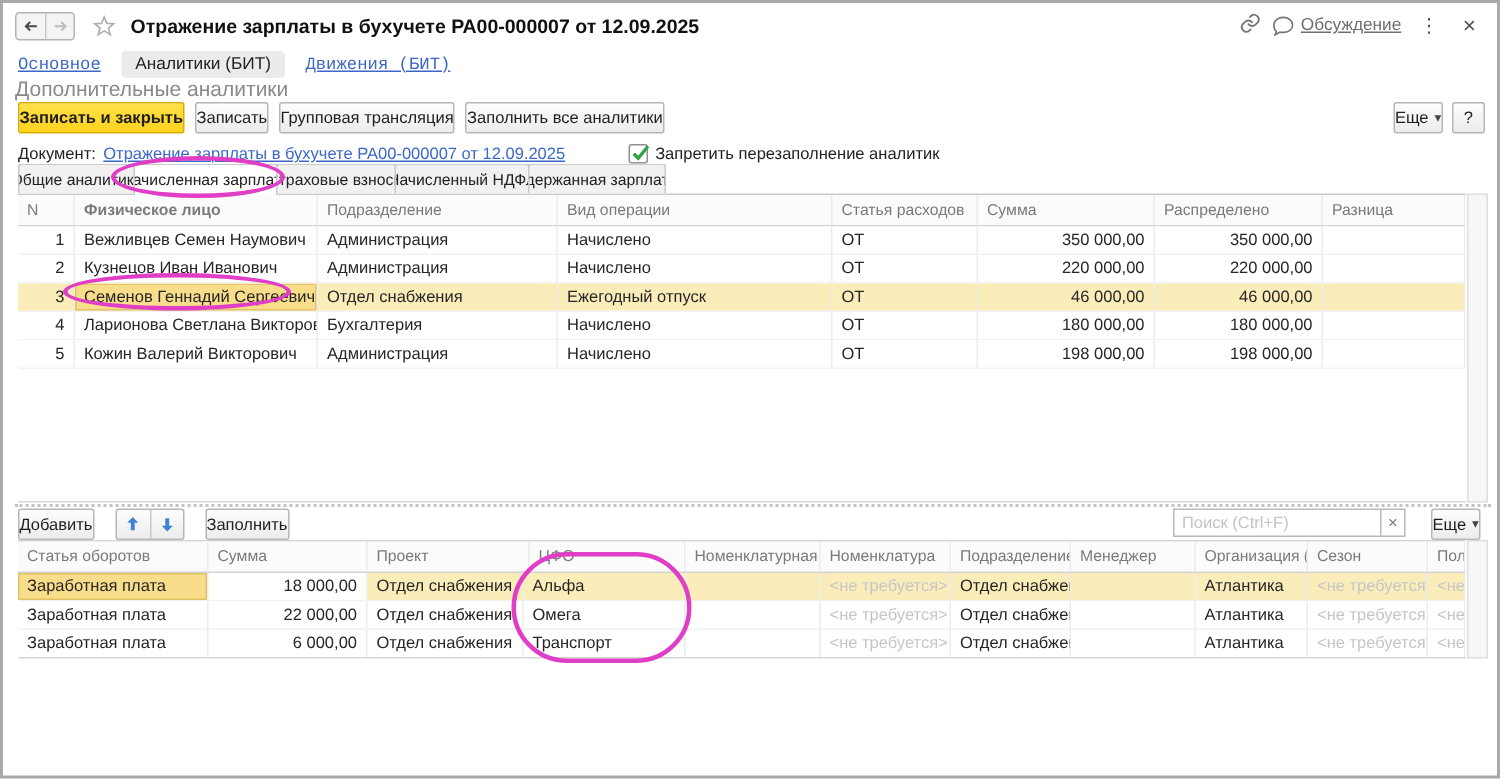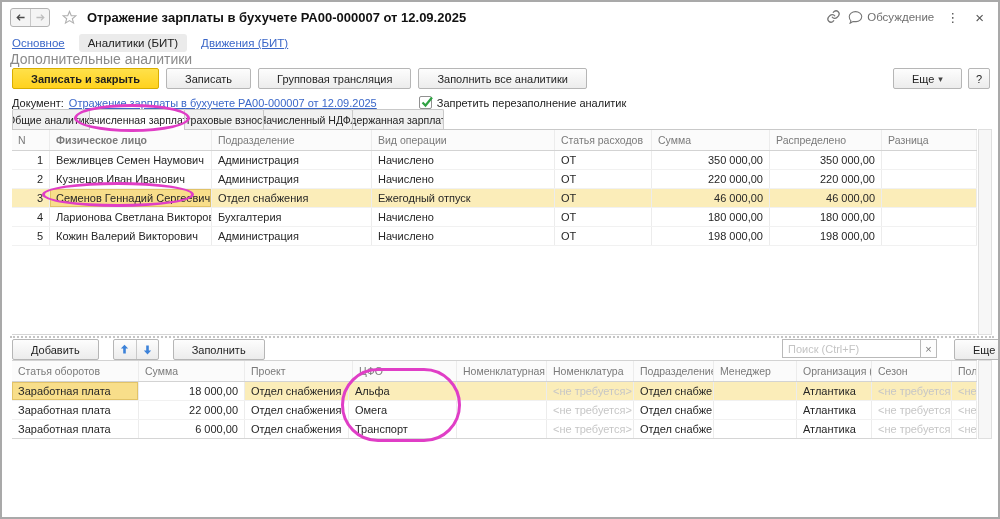--- a/index.html
+++ b/index.html
@@ -12,27 +12,27 @@
   .navbtn { width:19px; height:17px; display:flex; align-items:center; justify-content:center; }
   .navbtn + .navbtn { border-left:1px solid #C9C9C9; }
   .star { margin-left:12px; display:flex; align-items:center; }
   .doc-title { margin-left:10px; font-size:13px; font-weight:bold; color:#111; white-space:nowrap; }
   .tb-right { margin-left:auto; display:flex; align-items:center; gap:7px; margin-right:10px; color:#6F6F6F; font-size:11.5px; }
   .kebab { font-size:13px; color:#555; padding:0 5px; }
   .winclose { font-size:15px; color:#555; padding:0 4px; }
 
   
   .navrow { position:absolute; left:10px; top:31px; height:20px; display:flex; align-items:center; gap:14px; font-size:11.5px; }
-  .navlink { color:#3B67C8; text-decoration:underline; cursor:pointer; white-space:nowrap; }
+  .navlink { color:#3B67C8; text-decoration:underline; cursor:pointer; white-space:nowrap;font-family:Liberation Mono, monospace; }
   .navpill { background:#EBEBEB; border-radius:3px; padding:3px 9px; color:#222; white-space:nowrap; }
 
   .section-title { position:absolute; left:8px; top:49px; font-size:14px; color:#8A8A8A; }
 
   
-  .btn { display:inline-flex; align-items:center; height:21px; padding:0 18px; border:1px solid #B6B6B6; border-radius:2px; background:linear-gradient(#FDFDFD,#ECECEC); font-size:11px; color:#1e1e1e; white-space:nowrap; cursor:pointer; }
+  .btn { display:inline-flex; align-items:center; height:21px; padding:0 0; border:1px solid #B6B6B6; border-radius:2px; background:linear-gradient(#FDFDFD,#ECECEC); font-size:11px; color:#1e1e1e; white-space:nowrap; cursor:pointer; }
   .btn-primary { background:linear-gradient(#FFE14A,#FFD21E); border-color:#D9AE00; font-weight:bold; }
   .caret { font-size:9px; margin-left:4px; color:#444; }
   .toolbar { position:absolute; left:10px; top:66px; display:flex; gap:7px; }
   .toolbar-right { position:absolute; right:8px; top:66px; display:flex; gap:6px; }
   .btn-help { padding:0 7px; }
 
   
   .docrow { position:absolute; left:10px; top:91px; height:16px; display:flex; align-items:flex-end; font-size:11px; color:#222; }
   .doclink { color:#3B67C8; text-decoration:underline; margin-left:5px; cursor:pointer; }
   .chk { width:13px; height:13px; border:1px solid #909090; border-radius:2px; background:#fff; margin-left:42px; margin-right:5px; position:relative; flex:none; }
@@ -100,21 +100,21 @@
     <span class="doc-title">Отражение зарплаты в бухучете РА00-000007 от 12.09.2025</span>
     <div class="tb-right">
       <span>
         <svg width="15" height="15" viewBox="0 0 24 24">
             <g fill="none" stroke="#767676" stroke-width="2" stroke-linecap="round">
               <path d="M10 13a5 5 0 0 0 7.5.5l2.5-2.5a5 5 0 0 0-7-7l-1.4 1.4"></path>
               <path d="M14 11a5 5 0 0 0-7.5-.5L4 13a5 5 0 0 0 7 7l1.4-1.4"></path>
             </g>
           </svg>
       </span>
-      <span style="display:flex;align-items:center;gap:4px;">
+      <span style="display:flex;align-items:center;gap:4px;text-decoration:underline;">
         <svg width="15" height="14" viewBox="0 0 18 16">
             <path d="M16.5 7.5c0 3.3-3 6-6.8 6H6l-3.5 2 1-2.8C2 11.6 1.5 9.6 1.5 7.5 1.5 4.2 4.9 1.5 9 1.5s7.5 2.7 7.5 6z" fill="none" stroke="#767676" stroke-width="1.3"></path>
           </svg>
         <span>Обсуждение</span>
       </span>
       <span class="kebab">⋮</span>
       <span class="winclose">×</span>
     </div>
   </div>
 

